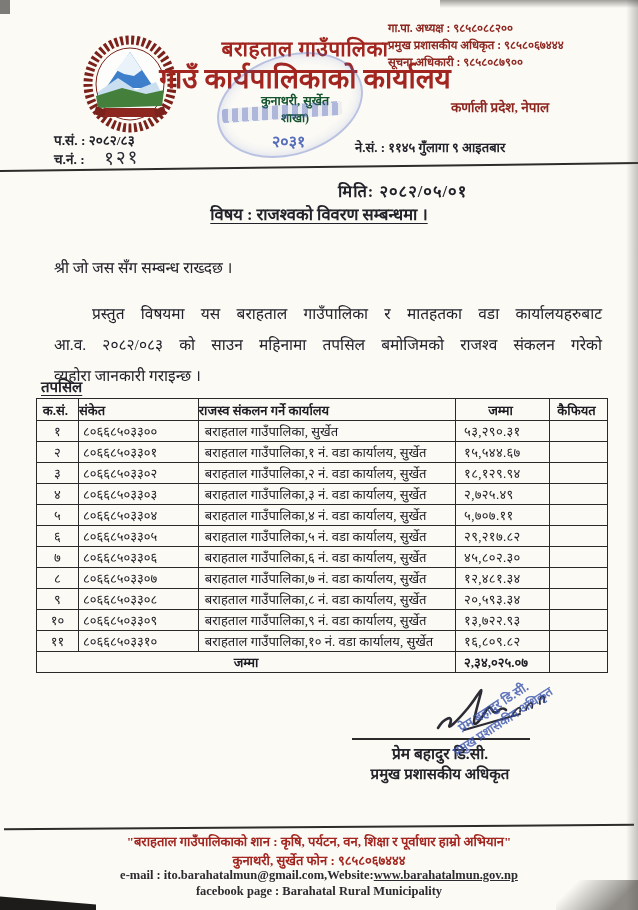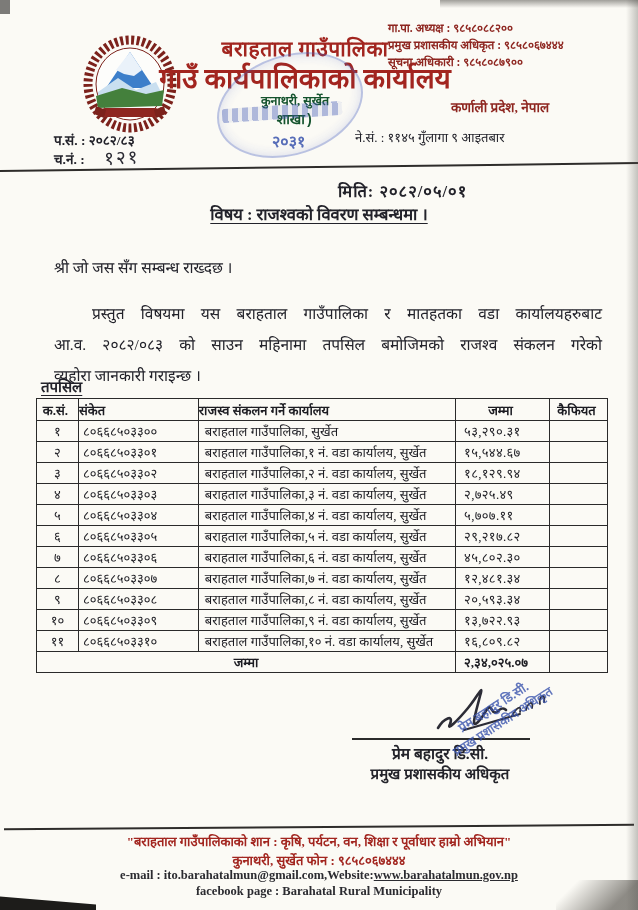--- a/index.html
+++ b/index.html
@@ -39,21 +39,21 @@
   #stamp-scribble { left:222px; top:105px; width:120px; height:14px;
      background:repeating-linear-gradient(90deg, rgba(64,88,180,.55) 0 6px, rgba(64,88,180,.1) 6px 10px);
      transform:rotate(-4deg); border-radius:3px; opacity:.75; }
   #stamp-year { left:272px; top:130px; font-size:16px; font-weight:bold; opacity:.85; }
 
   
   #ps-line { left:54px; top:131px; font-size:13.5px; font-weight:bold; }
   #cn-label { left:54px; top:150px; font-size:13.5px; font-weight:bold; }
   #cn-value { left:104px; top:144px; font-size:19px; transform:rotate(-3deg);
               letter-spacing:2px; color:#2b2b33; }
-  #ns-line { left:355px; top:128px; font-size:13px; font-weight:normal; }
+  #ns-line { left:355px; top:138px; font-size:13px; font-weight:bold; }
   #ref-rule { left:0px; top:166px; width:638px; height:2px; background:#2e2c2a;
               transform:rotate(-0.7deg); }
   #date-line { left:338px; top:179px; font-size:16.5px; font-weight:bold; letter-spacing:1px; }
 
   
   #subject { left:94px; top:202px; width:450px; text-align:center;
              font-size:16.5px; font-weight:bold; text-decoration:underline;
              text-underline-offset:3px; }
   #salutation { left:54px; top:256px; font-size:15.5px; }
   #body-paragraph { left:54px; top:298px; width:548px; font-size:15.5px;
@@ -136,21 +136,21 @@
   <div id="contact-lines" class="abs dred">
       <div class="contact-line">गा.पा. अध्यक्ष : ९८५८०८८२००</div>
       <div class="contact-line">प्रमुख प्रशासकीय अधिकृत : ९८५८०६७४४४</div>
       <div class="contact-line">सूचना अधिकारी : ९८५८०८७९००</div>
     </div>
   <div id="province" class="abs dred">कर्णाली प्रदेश, नेपाल</div>
 
   <div id="stamp-blob" class="abs"></div>
   <div id="stamp-area" class="abs">
     <div class="stamp-red">कुनाथरी, सुर्खेत</div>
-    <div class="stamp-red" style="font-size:14px;font-family:Liberation Mono, monospace;">शाखा)</div>
+    <div class="stamp-red" style="font-size:12px;">शाखा)</div>
   </div>
   <div id="stamp-scribble" class="abs"></div>
   <div id="stamp-year" class="abs blue">२०३१</div>
 
   <div id="ps-line" class="abs ink">प.सं. : २०८२/८३</div>
   <div id="cn-label" class="abs ink">च.नं. :</div>
   <div id="cn-value" class="abs">१२१</div>
   <div id="ns-line" class="abs ink">ने.सं. : ११४५ गुँलागा ९ आइतबार</div>
   <div id="ref-rule" class="abs"></div>
   <div id="date-line" class="abs ink">मिति: २०८२/०५/०१</div>

